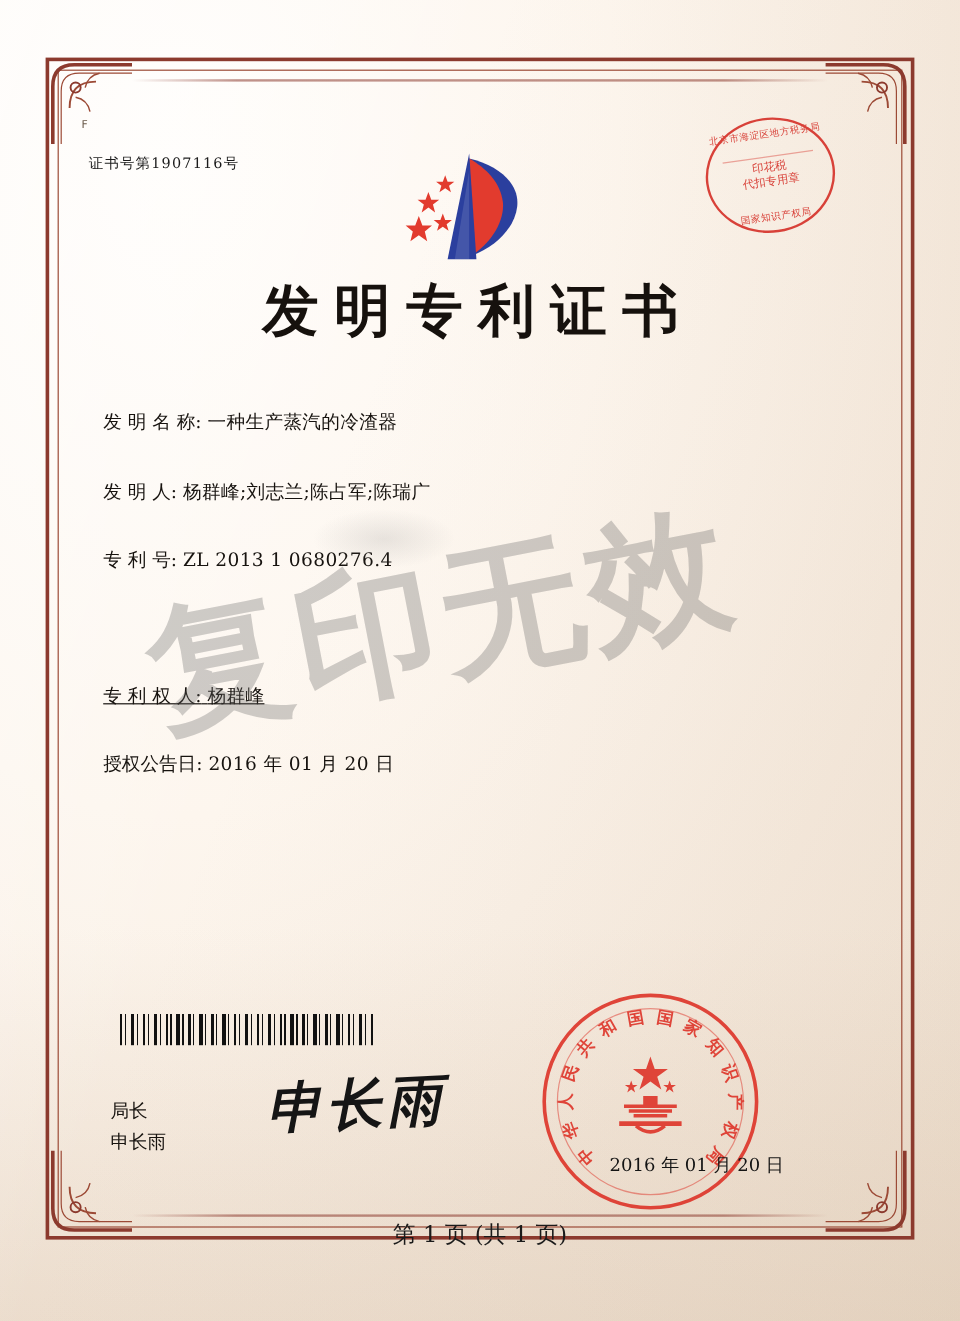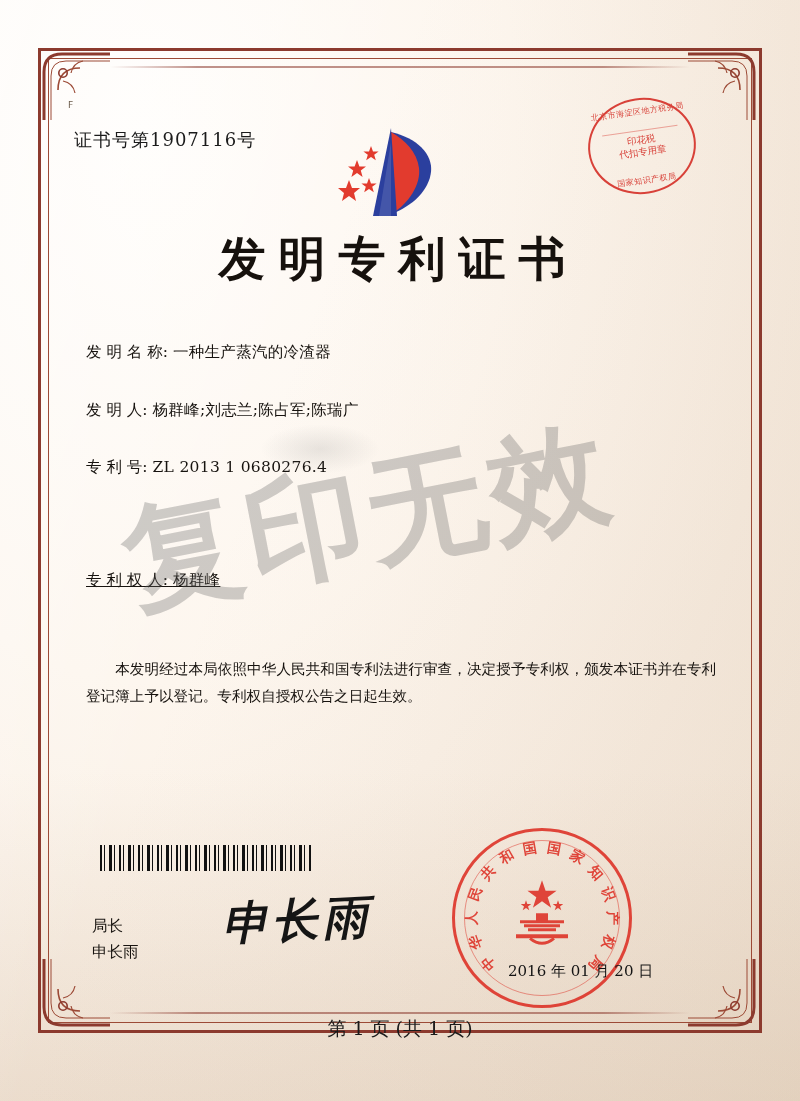--- a/index.html
+++ b/index.html
@@ -66,21 +66,21 @@
     background: linear-gradient(90deg, rgba(140,58,46,0) 0%, rgba(140,58,46,.55) 15%, rgba(140,58,46,.55) 85%, rgba(140,58,46,0) 100%);
   }
   #band-top { top: 66px; }
   #band-bottom { top: 1012px; }
 
   
   #cert-number {
     position: absolute;
     left: 74px; top: 128px;
     font-family: "DejaVu Serif", serif;
-    font-size: 18px;
+    font-size: 12px;
     color: #1b1b1b;
     letter-spacing: 1px;
     white-space: nowrap;
   }
   #tiny-mark {
     position: absolute;
     left: 68px; top: 100px;
     font-size: 9px; color: #6a5a4a;
   }
 
@@ -372,23 +372,26 @@
     <span class="val">杨群峰;刘志兰;陈占军;陈瑞广</span>
   </div>
   <div class="field" id="f-patentno">
     <span class="lab">专 利 号:</span>
     <span class="val">ZL 2013 1 0680276.4</span>
   </div>
   <div class="field" id="f-holder">
     <span class="lab">专 利 权 人:</span>
     <span class="val">杨群峰</span>
   </div>
+  <div class="field" id="f-grantdate">
+    <span class="lab">授权公告日:</span>
+    <span class="val">2016 年 01 月 20 日</span>
+  </div>
 
   <div id="body-text">
-    <p>本发明经过本局依照中华人民共和国专利法进行审查，决定授予专利权，颁发本证书并在专利登记簿上予以登记。专利权自授权公告之日起生效。</p>
   </div>
 
   <div id="barcode"></div>
 
   <div id="sig-label">
     <div>局长</div>
     <div>申长雨</div>
   </div>
   <div id="sig-script">申长雨</div>
 

